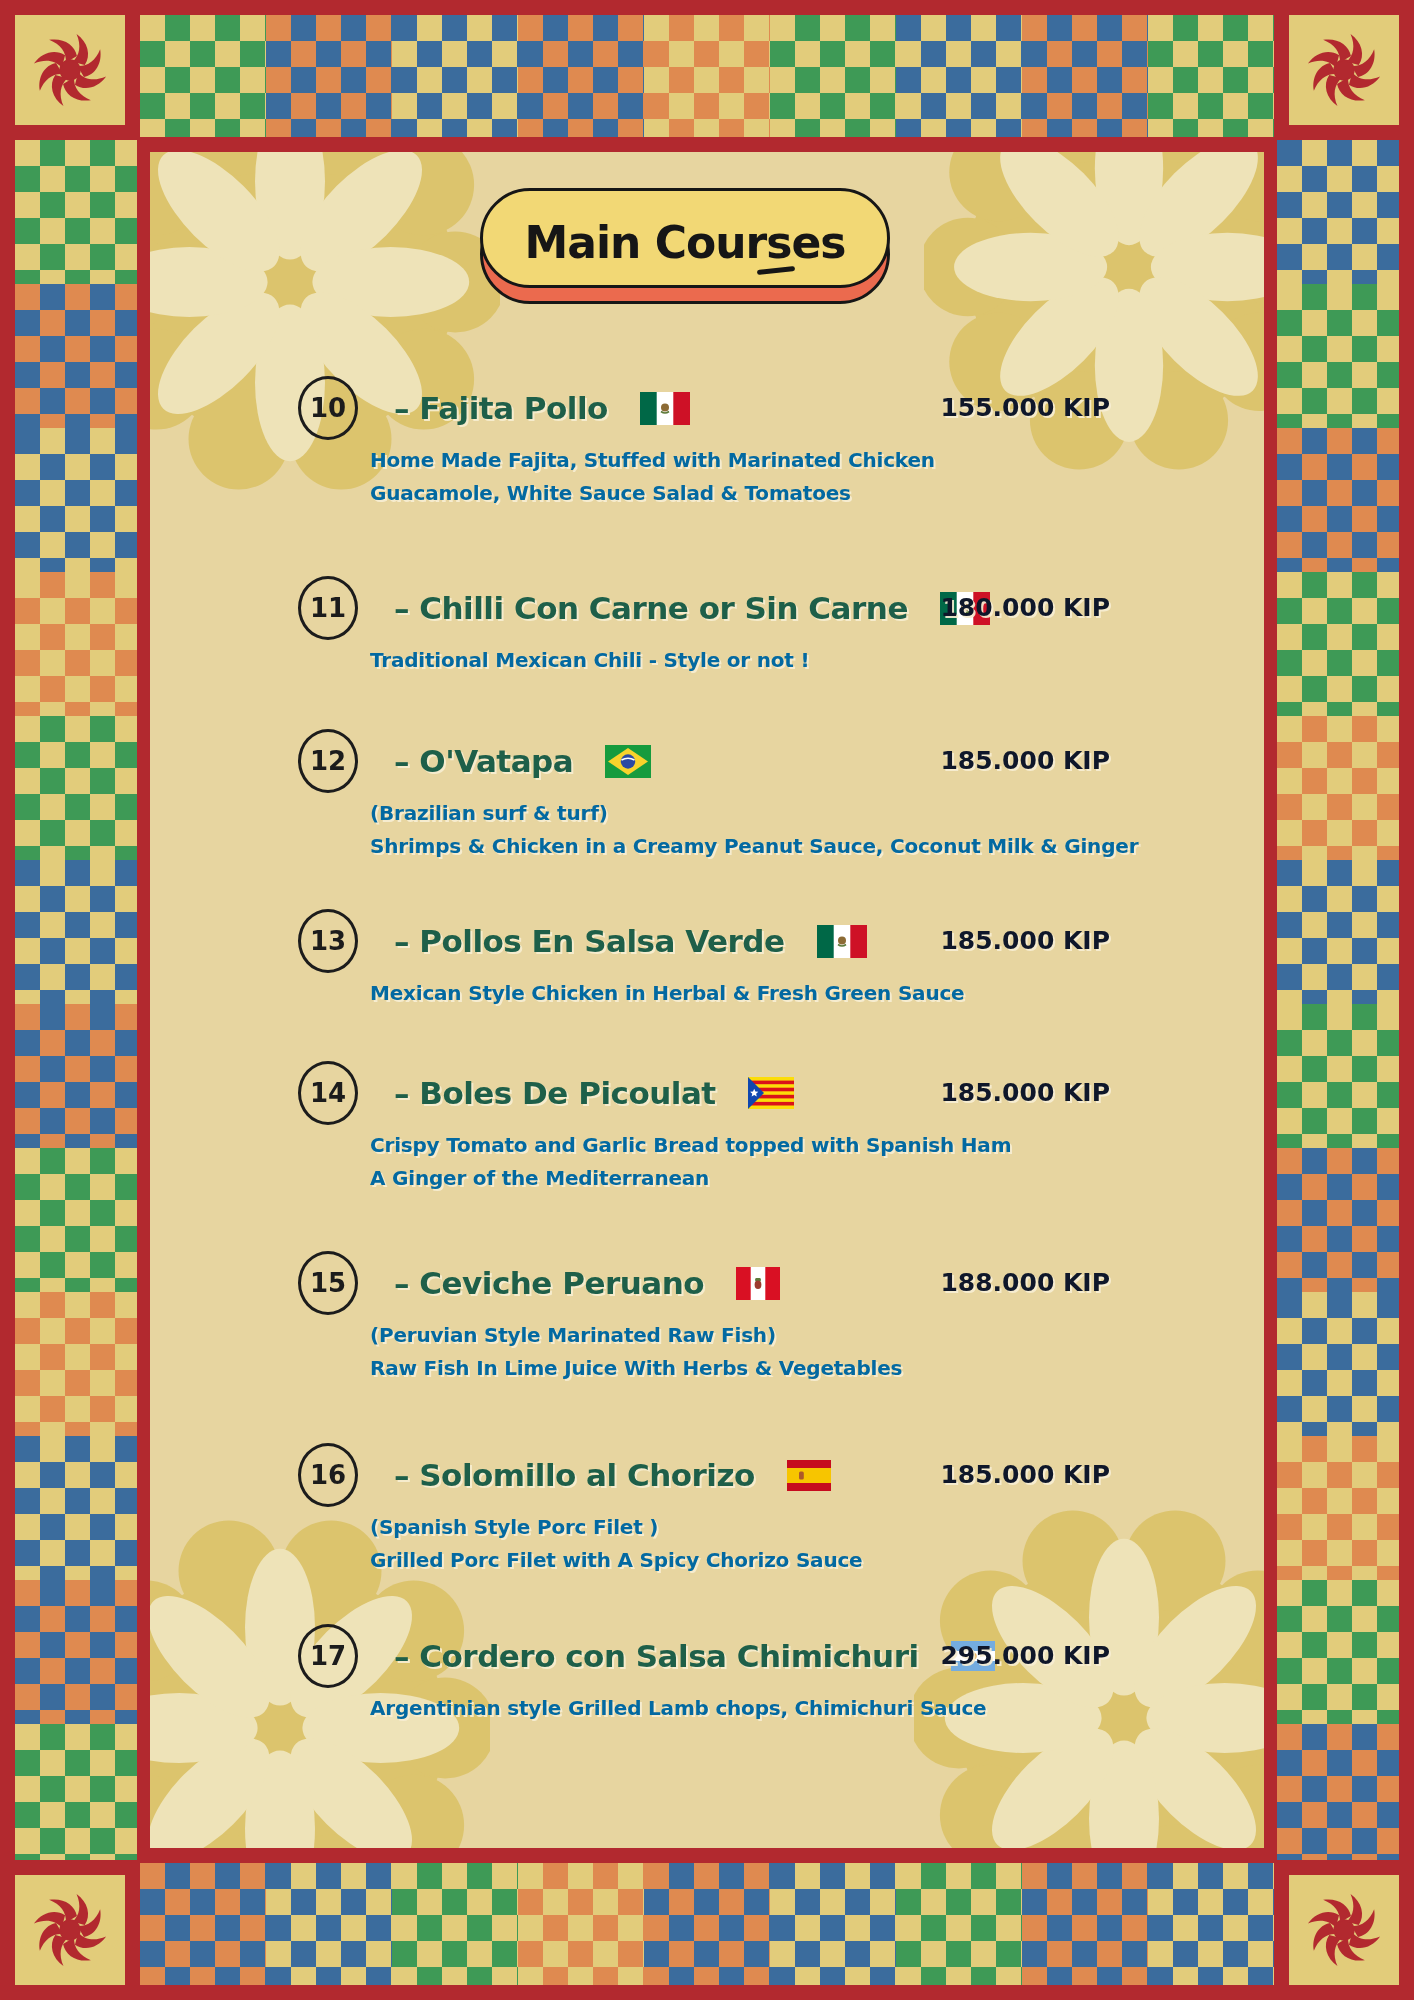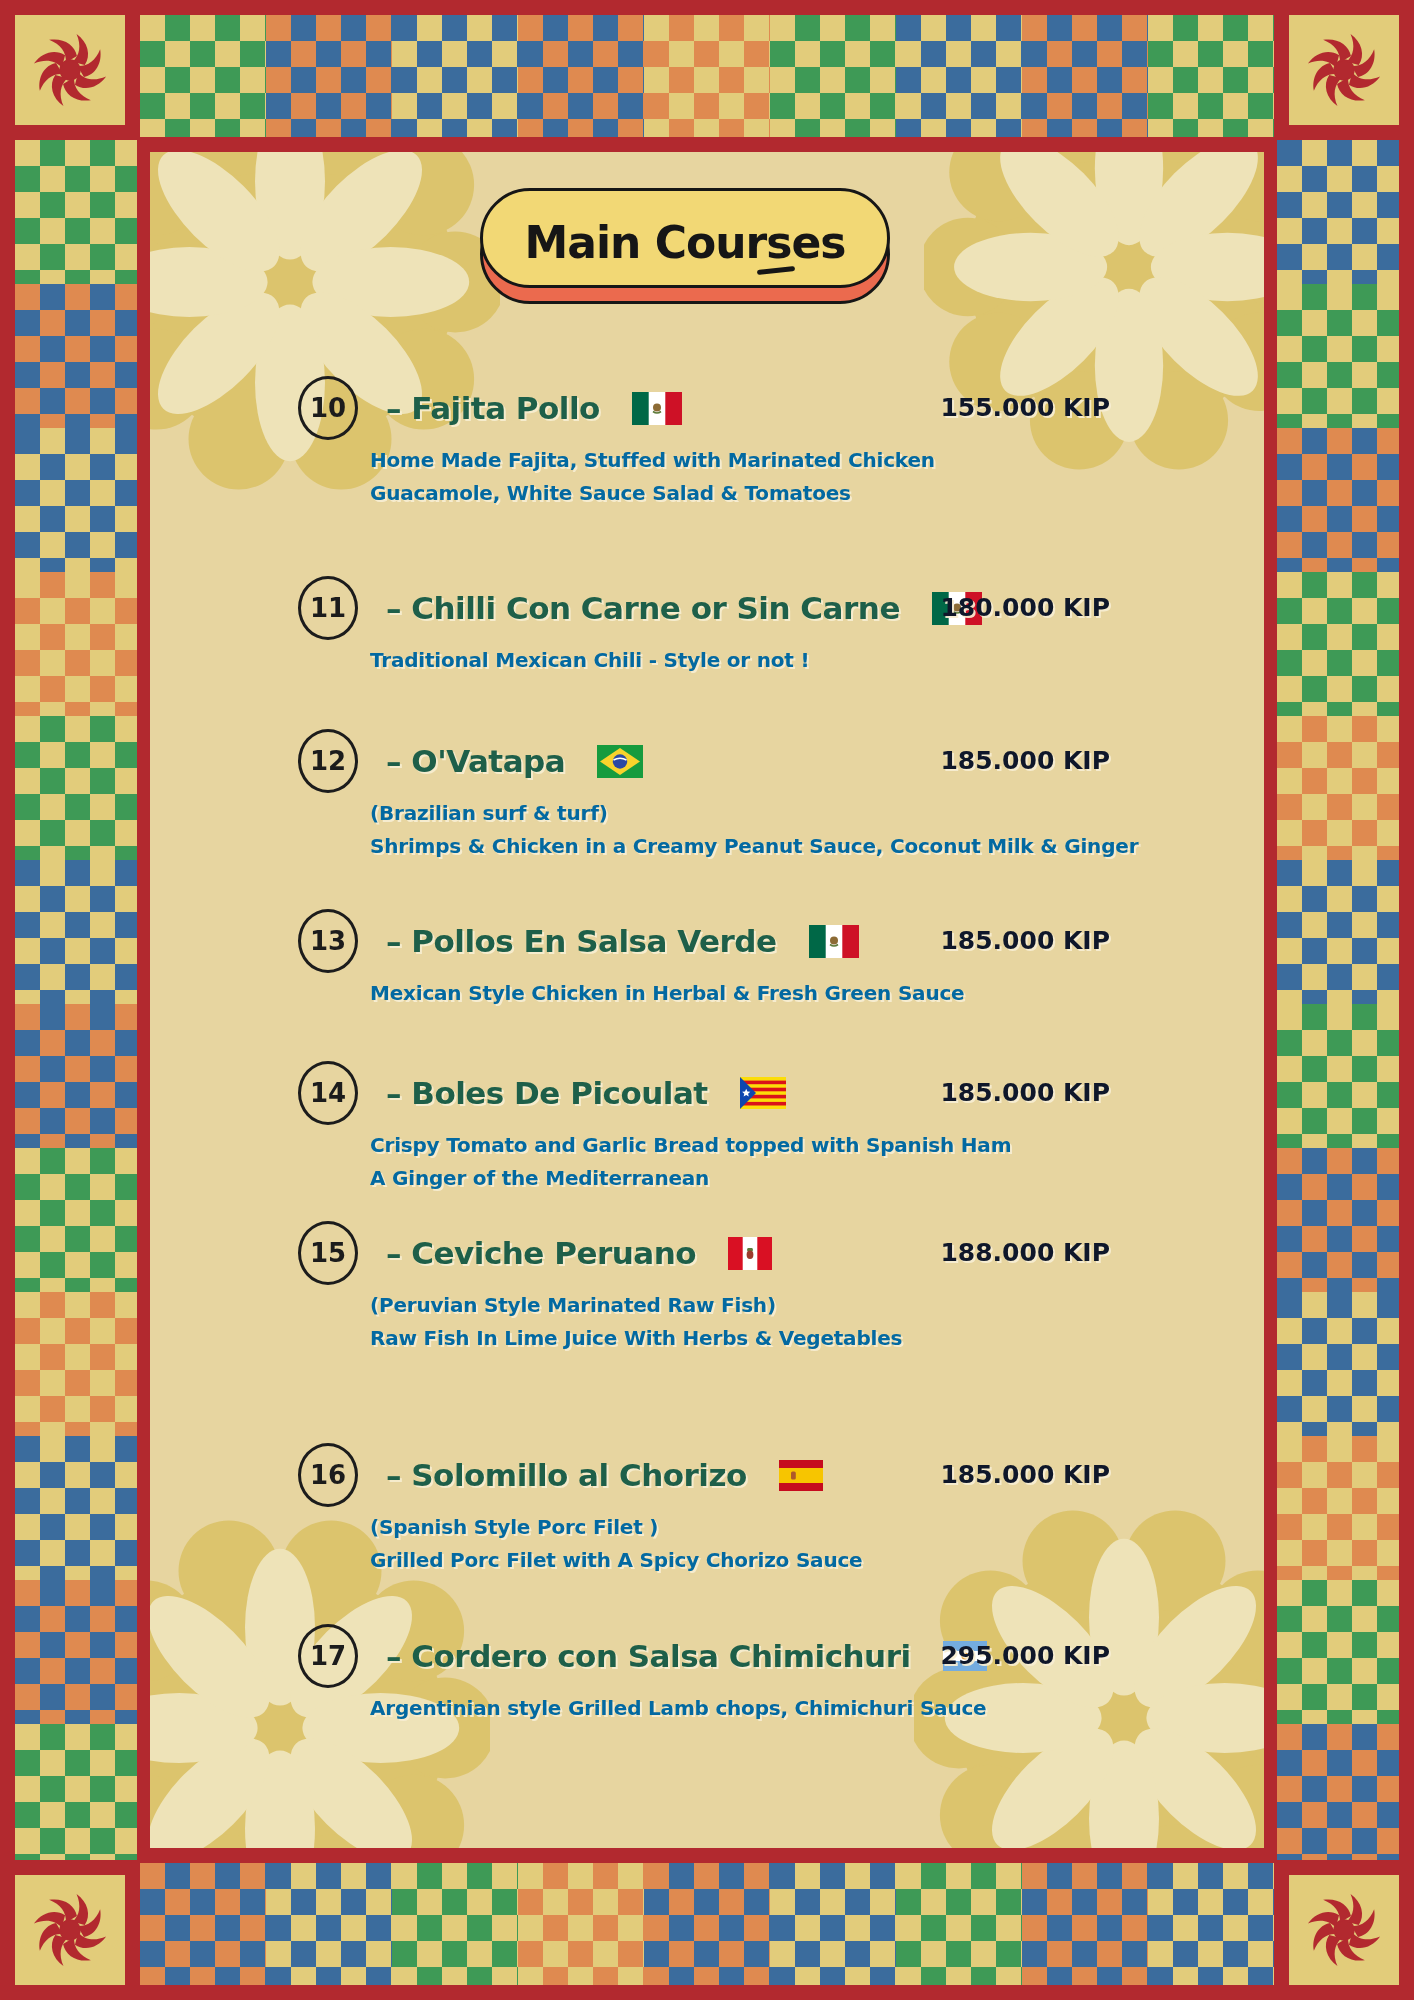--- a/index.html
+++ b/index.html
@@ -48,21 +48,21 @@
     display:flex;align-items:center;justify-content:center;}
   .pill::after{content:"";position:absolute;right:92px;bottom:12px;width:38px;height:5px;
     background:#161616;border-radius:3px;transform:rotate(-6deg);}
   .title-text{font-size:44px;font-weight:bold;color:#161616;letter-spacing:-1px;margin-top:8px;}
   
   .menu-item{position:absolute;left:148px;width:812px;}
   .head{position:relative;display:flex;align-items:center;height:58px;}
   .num{width:54px;height:58px;border:3px solid #1c1c1c;border-radius:50%;
     display:flex;align-items:center;justify-content:center;
     font-size:26px;font-weight:bold;color:#1c1c1c;flex:none;}
-  .nm{margin-left:28px;font-size:31px;font-weight:bold;color:#1e5f49;
+  .nm{margin-left:36px;font-size:31px;font-weight:bold;color:#1e5f49;
     letter-spacing:-0.5px;white-space:nowrap;
     text-shadow:2px 2px 0 rgba(247,238,210,0.9);}
   .flag{margin-left:32px;flex:none;}
   .price{position:absolute;right:0;top:14px;font-size:25px;font-weight:bold;color:#0f172a;
     white-space:nowrap;text-shadow:2px 2px 0 rgba(247,238,210,0.92);}
   .descs{margin-left:72px;margin-top:7px;}
   .desc{font-size:20px;font-weight:bold;color:#0369a1;line-height:33px;
     letter-spacing:-0.2px;white-space:nowrap;
     text-shadow:2px 2px 0 rgba(247,238,210,0.92);}
 </style>
@@ -388,21 +388,21 @@
         <polygon points="6.2,11.8 7.4,14.5 10.3,14.7 8.1,16.7 8.8,19.5 6.2,18 3.6,19.5 4.3,16.7 2.1,14.7 5,14.5" fill="#ffffff"></polygon>
       </svg>
       <div class="price">185.000 KIP</div>
     </div>
     <div class="descs">
       <div class="desc">Crispy Tomato and Garlic Bread topped with Spanish Ham</div>
       <div class="desc">A Ginger of the Mediterranean</div>
     </div>
   </div>
 
-  <div class="menu-item" style="top:1072px">
+  <div class="menu-item" style="top:1102px">
     <div class="head">
       <div class="num">
           <span>15</span>
         </div>
       <div class="nm">– Ceviche Peruano</div>
       <svg class="flag" width="44" height="33" viewBox="0 0 44 33">
         <rect width="44" height="33" fill="#ffffff"></rect>
         <rect width="14.7" height="33" fill="#d91023"></rect>
         <rect x="29.3" width="14.7" height="33" fill="#d91023"></rect>
         <rect x="19.2" y="11" width="5.6" height="3.4" rx="1.2" fill="#5d7a3a"></rect>

